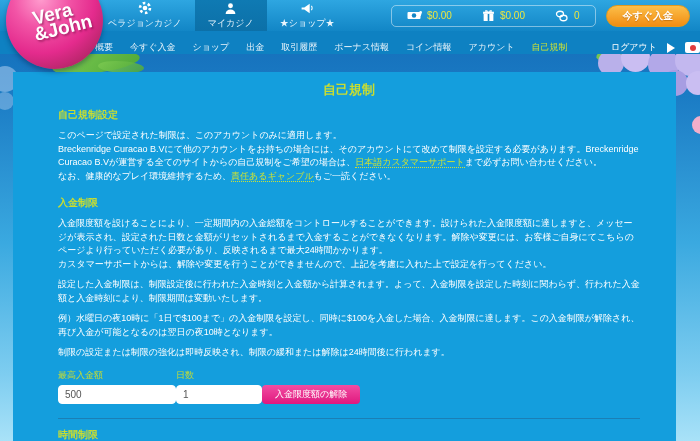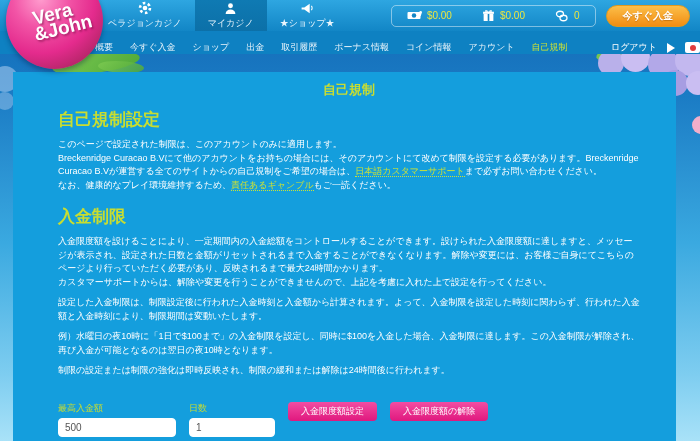--- a/index.html
+++ b/index.html
@@ -44,27 +44,27 @@
           background:radial-gradient(circle at 36% 28%, #ff9cce 0%, #f254a6 30%, #e42b8d 58%, #8c2048 100%);
           box-shadow:0 3px 5px rgba(0,20,60,.35); cursor:pointer; }
   .logo-text { position:absolute; left:0; top:34px; width:100%; text-align:center; transform:rotate(-14deg);
                color:#fff; font-weight:bold; font-size:19px; line-height:16px; text-shadow:1px 2px 2px rgba(120,15,70,.55); }
   .logo-text .l2 { display:block; padding-left:14px; }
 
   
   .content { position:absolute; left:13px; top:72px; width:663px; height:369px; background:#149edd;
              padding:9px 36px 0 45px; z-index:3; }
   .page-title { text-align:center; color:#c8dd31; font-size:13px; font-weight:bold; margin-bottom:9px; }
-  .sec-heading { color:#c8dd31; font-size:17px; font-weight:bold; margin-bottom:7px; }
+  .sec-heading { color:#c8dd31; font-size:10px; font-weight:bold; margin-bottom:7px; }
   .para { color:#fff; font-size:9px; line-height:13.5px; }
   .gap8 { margin-bottom:7px; }
   .gap14 { margin-bottom:13px; }
   .note { }
   .link { color:#cde234; border-bottom:1px dotted #cde234; cursor:pointer; }
-  .form-row { display:flex; align-items:flex-start; gap:13px; margin-top:24px; }
+  .form-row { display:flex; align-items:flex-end; margin-top:9px; }
   .field { display:flex; flex-direction:column; gap:3px; }
   .flabel { color:#c8dd31; font-size:9px; }
   .finput { height:19px; border:1px solid #fff; border-radius:4px; font-size:10px; color:#555; padding:0 6px;
             font-family:"Liberation Sans",sans-serif; outline:none; }
   .w-amount { width:118px; } .w-days { width:86px; }
   .pink-btn { height:19px; border:none; border-radius:4px; padding:0 13px; cursor:pointer;
               background:linear-gradient(180deg,#f24da2,#e0187e); color:#fff; font-size:9px;
               font-family:"Liberation Sans",sans-serif; }
   .divider { border:none; border-top:1px solid #1b7fb5; margin:14px 0 9px; }
   svg { display:block; }
@@ -200,20 +200,19 @@
 
     <div class="form-row">
       <div class="field">
         <span class="flabel">最高入金額</span>
         <input class="finput w-amount" type="text" value="500" style="">
       </div>
       <div class="field">
         <span class="flabel">日数</span>
         <input class="finput w-days" type="text" value="1" style="">
       </div>
-      <button class="pink-btn">入金限度額設定</button>
       <button class="pink-btn">入金限度額の解除</button>
     </div>
 
     <hr class="divider">
     <div class="sec-heading">時間制限</div>
   </div>
 </div>
 
 </body></html>

